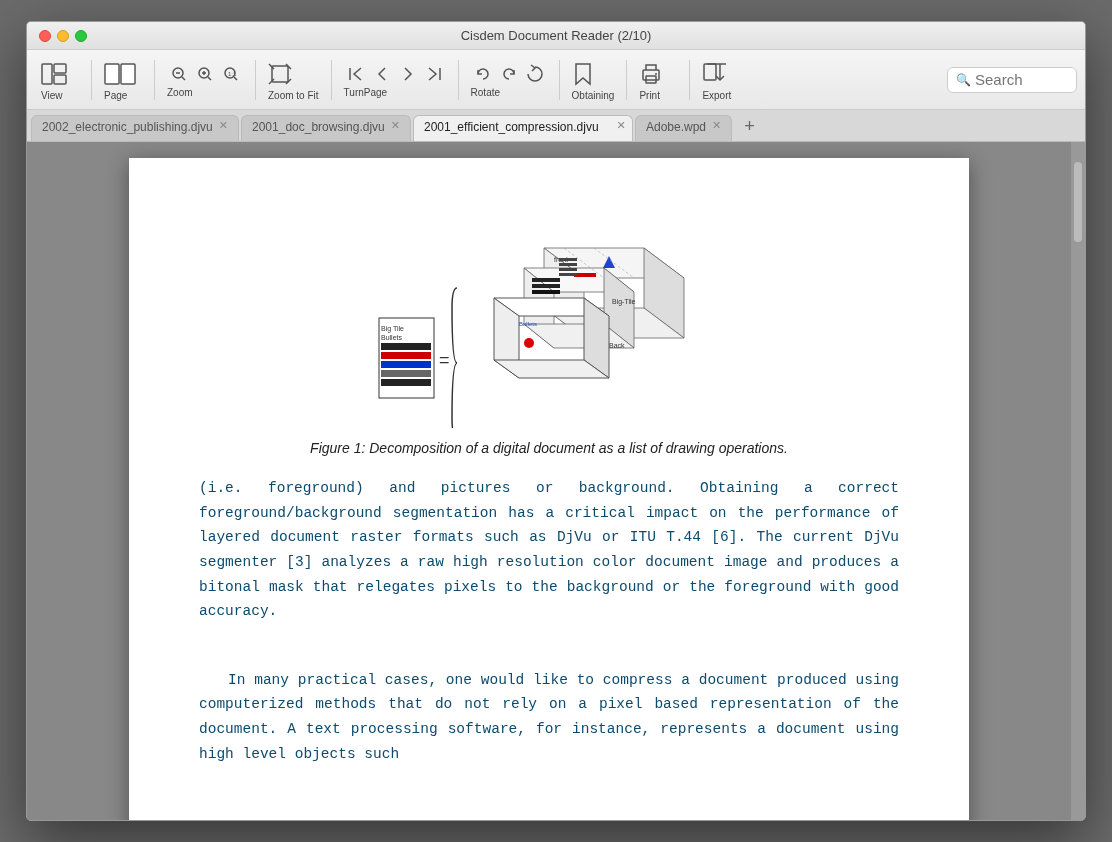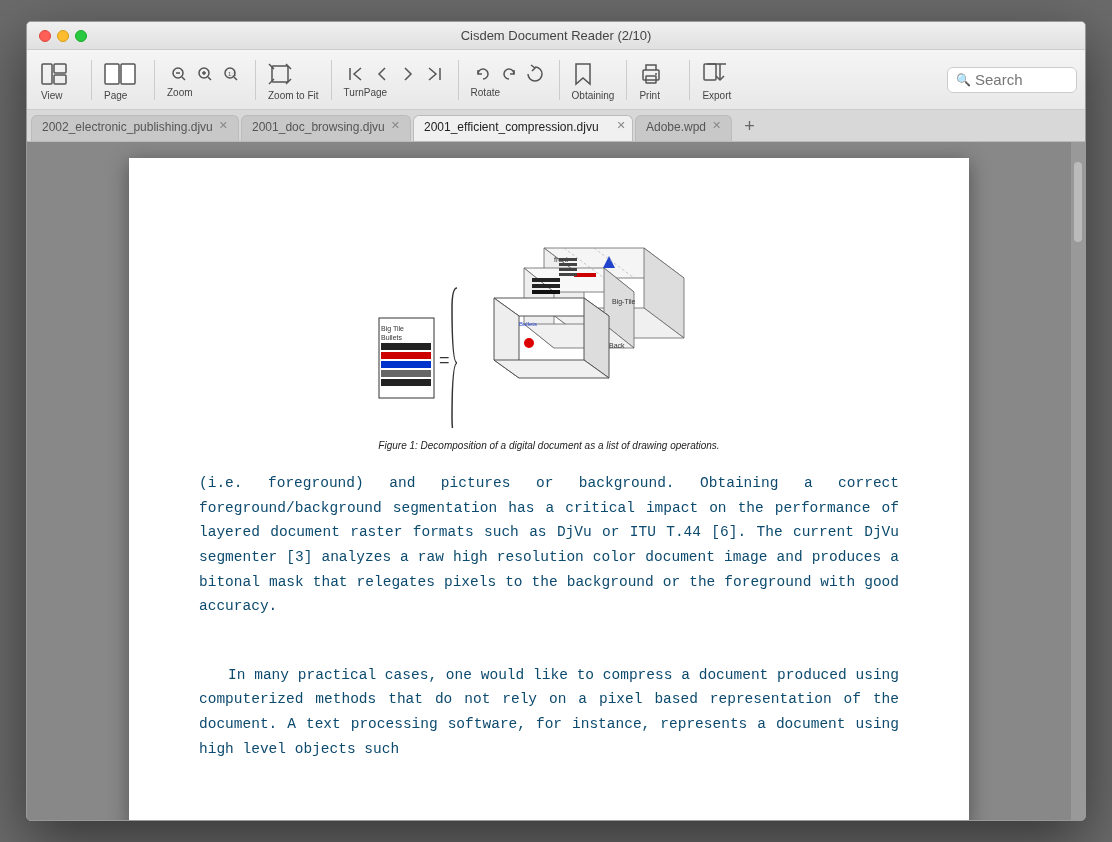--- a/index.html
+++ b/index.html
@@ -258,21 +258,21 @@
 
     
     .figure-container {
       display: flex;
       flex-direction: column;
       align-items: center;
       margin-bottom: 20px;
     }
 
     .figure-caption {
-      font-size: 10px;
+      font-size: 14px;
       color: #222;
       text-align: center;
       font-style: italic;
     }
 
     .doc-paragraph {
       font-size: 14.5px;
       line-height: 1.7;
       color: #0c4a6e;
       text-align: justify;

